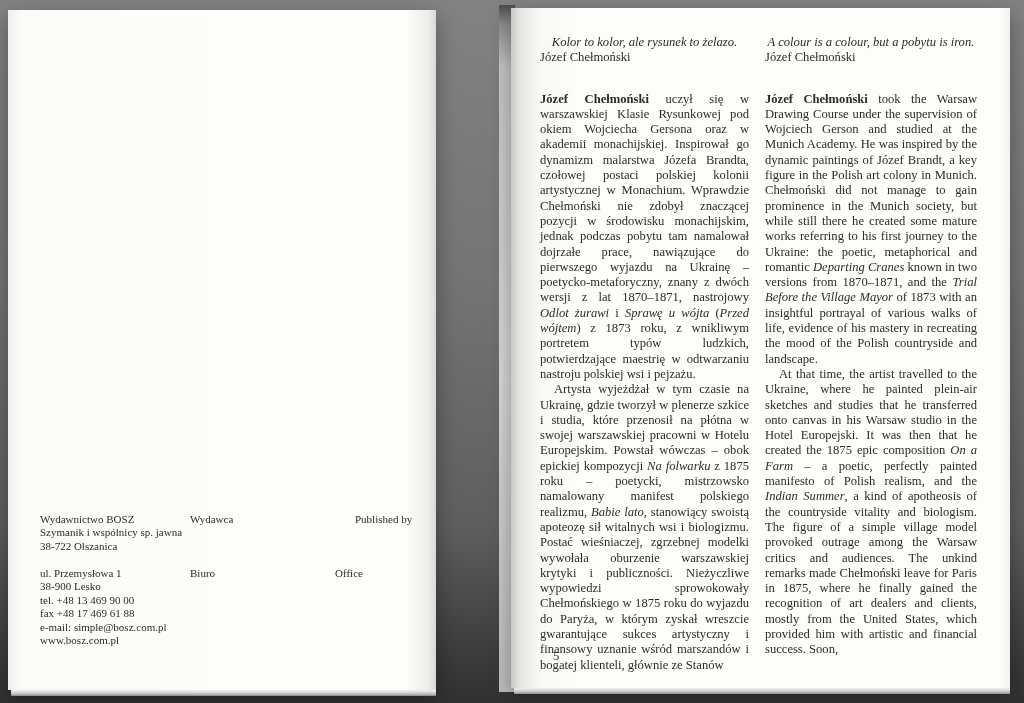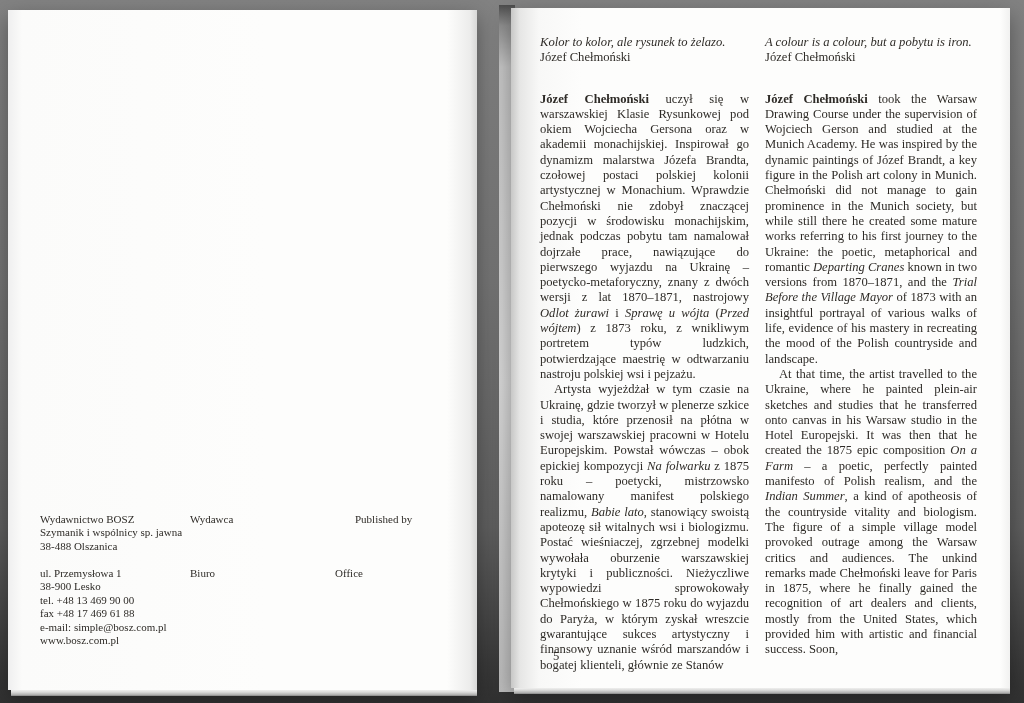--- a/index.html
+++ b/index.html
@@ -8,21 +8,21 @@
     position:relative;width:1024px;height:703px;overflow:hidden;
     background:linear-gradient(180deg,#828282 0%,#747474 40%,#5e5e5e 75%,#3a3a3a 94%,#313131 100%);
     font-family:"Liberation Serif","DejaVu Serif",serif;
   }
   .spine{
     position:absolute;left:499px;top:5px;width:16px;height:687px;z-index:0;
     background:linear-gradient(180deg,#4c4c4c 0%,#8f8f8f 3%,#c6c6c6 9%,#d8d8d8 55%,#bdbdbd 100%);
   }
   .page{position:absolute;z-index:1;box-shadow:0 8px 20px rgba(0,0,0,.35);}
   .page-left{
-    left:8px;top:10px;width:469px;height:680px;
+    left:8px;top:10px;width:428px;height:680px;
     background:linear-gradient(90deg,#efefef 0px,#fbfbfa 14px,#fdfdfc 55%,#fdfdfc calc(100% - 30px),#ececeb calc(100% - 7px),#d8d8d7 100%);
   }
   .page-right{
     left:511px;top:8px;width:499px;height:680px;
     background:linear-gradient(90deg,#c7c7c6 0px,#e6e6e5 9px,#f8f8f7 28px,#fdfdfc 70px,#fdfdfc calc(100% - 10px),#f1f1f0 100%);
   }
   .page::after{ 
     content:"";position:absolute;left:3px;right:0;bottom:-6px;height:6px;
     background:linear-gradient(180deg,#efefee 0%,#dcdcdb 35%,#b5b5b4 75%,#868686 100%);
   }
@@ -34,37 +34,37 @@
   .lbl{position:absolute;font-size:11px;line-height:13.4px;}
   .lbl-wydawca{left:182px;top:503px;}
   .lbl-biuro{left:182px;top:557px;}
   .lbl-published{left:327px;top:503px;margin-left:20px;}
   .lbl-office{left:327px;top:557px;}
   
   .col{position:absolute;top:27px;font-size:12.6px;line-height:15.3px;}
   .col-pl{left:29px;width:209px;}
   .col-en{left:254px;width:212px;}
   .epigraph{margin:0 0 26px 0;}
-  .epigraph .quote{display:block;}
+  .epigraph .quote{display:block;text-align:center;}
   .body p{margin:0;text-align:justify;}
   .body p.indent{text-indent:14px;}
   .page-num{position:absolute;left:42px;top:641px;font-size:12.6px;}
 </style>
 </head>
 <body>
 
 <div class="stage">
 
   <div class="spine"></div>
 
   <div class="page page-left ink colophon">
     <div class="addr-1">
         <div>Wydawnictwo BOSZ</div>
         <div>Szymanik i wspólnicy sp. jawna</div>
-        <div>38-488 Olszanica</div>
+        <div>38-722 Olszanica</div>
       </div>
     <div class="addr-2">
         <div>ul. Przemysłowa 1</div>
         <div>38-900 Lesko</div>
         <div>tel. +48 13 469 90 00</div>
         <div>fax +48 17 469 61 88</div>
         <div>e-mail: simple@bosz.com.pl</div>
         <div>www.bosz.com.pl</div>
       </div>
     <div class="lbl lbl-wydawca">Wydawca</div>

